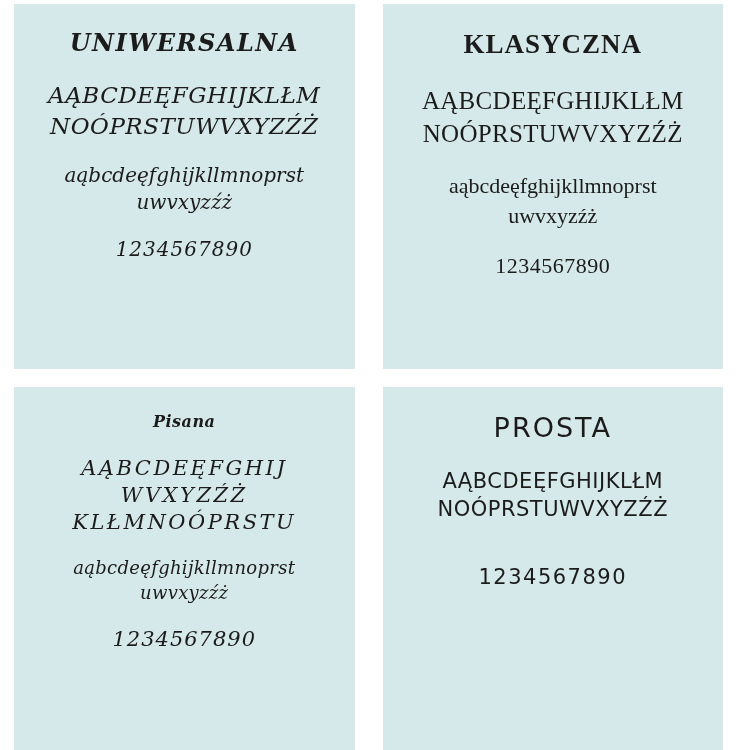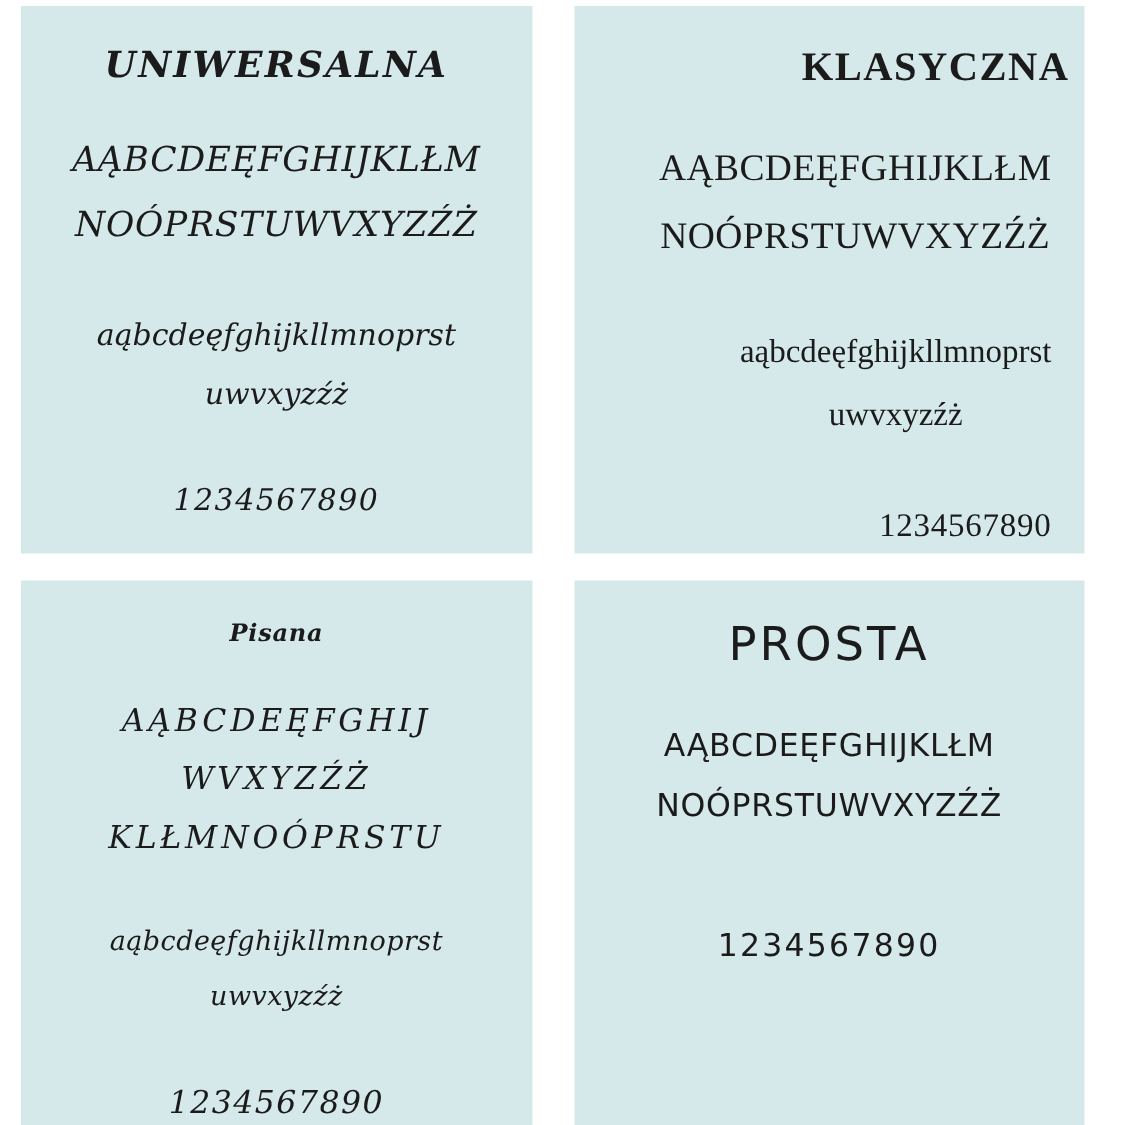--- a/index.html
+++ b/index.html
@@ -40,35 +40,35 @@
     box-sizing: border-box;
     display: flex;
     flex-direction: column;
     align-items: center;
     justify-content: flex-start;
     padding: 26px 10px 18px 10px;
     color: #1b1b1b;
   }
   
   .cell.tl .panel { margin: 4px 8px 6px 14px; }
-  .cell.tr .panel { margin: 4px 14px 6px 8px; align-items: flex-end; }
+  .cell.tr .panel { margin: 4px 14px 6px 8px; }
   .cell.bl .panel { margin: 6px 8px 4px 14px; }
   .cell.br .panel { margin: 6px 14px 4px 8px; }
 
   .title {
     font-size: 25px;
     letter-spacing: 1px;
     margin: 0 0 24px 0;
     text-align: center;
     line-height: 1.1;
   }
   .line {
     text-align: center;
     line-height: 1.35;
-    margin: 12px;
+    margin: 0;
   }
   .block {
     margin-bottom: 20px;
     text-align: center;
   }
   .block:last-child { margin-bottom: 0; }
 
   
   .s-universal .title {
     font-family: "DejaVu Serif", serif;
@@ -142,21 +142,21 @@
     font-family: "DejaVu Serif", serif;
     font-style: italic;
     font-size: 21px;
     letter-spacing: 1px;
   }
 
   
   .s-simple .title {
     font-family: "DejaVu Sans", sans-serif;
     font-weight: 400;
-    font-size: 31px;
+    font-size: 27px;
     letter-spacing: 2px;
   }
   .s-simple .caps {
     font-family: "DejaVu Sans", sans-serif;
     font-size: 21px;
     letter-spacing: 0.5px;
   }
   .s-simple .lower {
     font-family: "DejaVu Sans", sans-serif;
     font-size: 20px;

